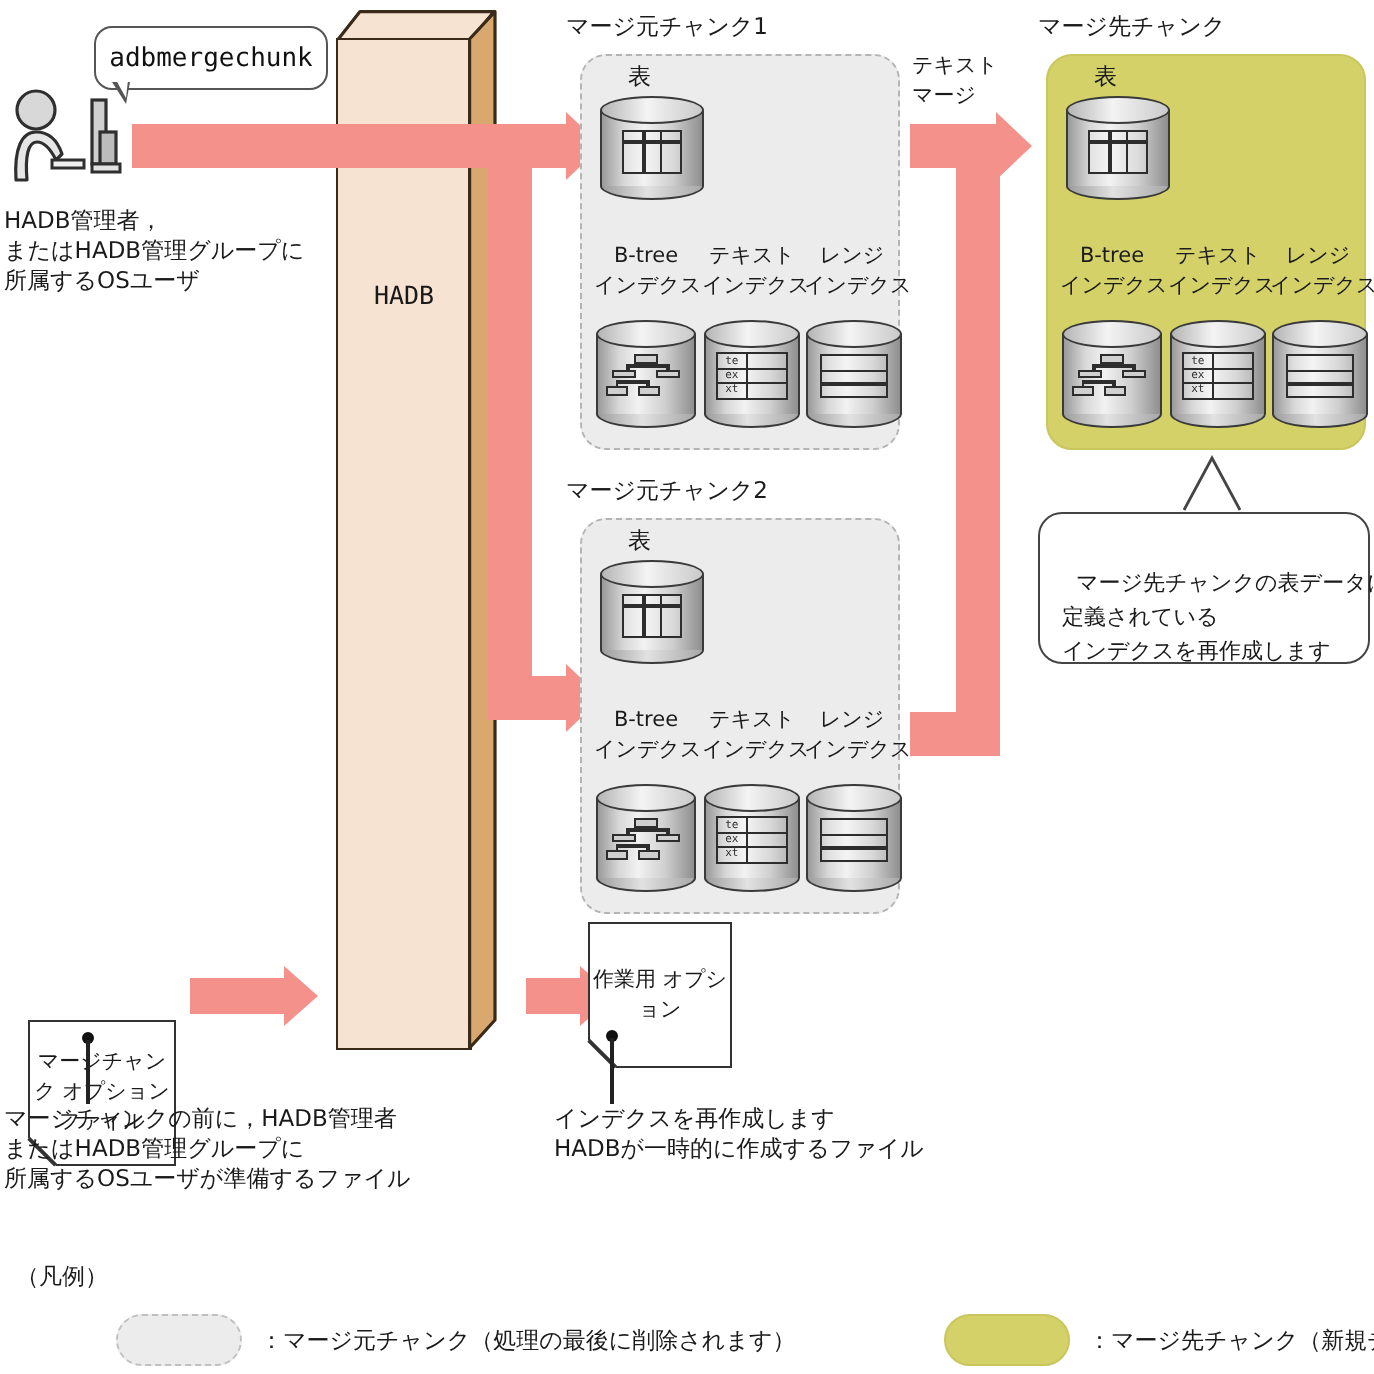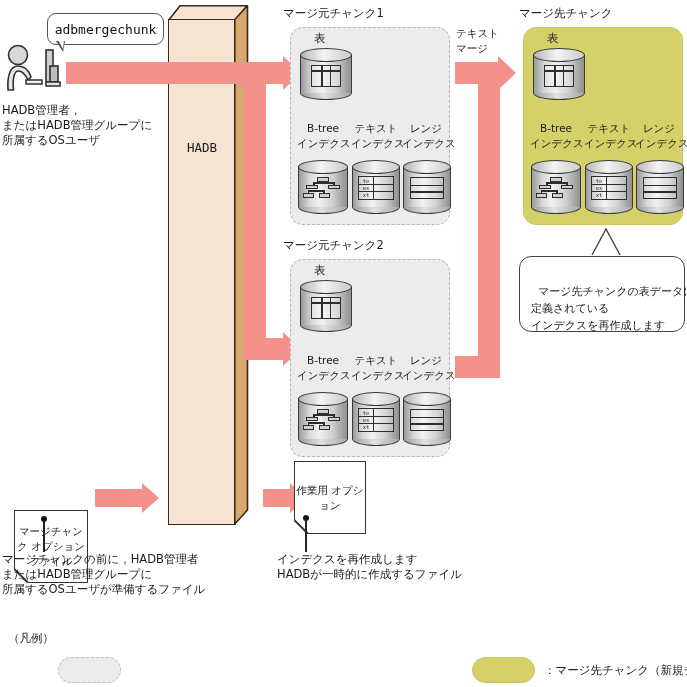--- a/index.html
+++ b/index.html
@@ -449,18 +449,19 @@
 </div>
 <div class="dot" style="left:303px;top:515px;"></div>
 <div class="leader" style="left:305px;top:519px;width:1.6px;height:33px;"></div>
 <div class="abs jp" style="left:277px;top:552px;width:280px;">インデクスを再作成します
 HADBが一時的に作成するファイル</div>
 
 <div class="abs jp" style="left:8px;top:631px;">（凡例）</div>
 
 <div class="abs" style="left:58px;top:657px;display:flex;align-items:center;gap:9px;">
   <div class="lg-src"></div>
+  <span class="jp">：マージ元チャンク（処理の最後に削除されます）</span>
 </div>
 
 <div class="abs" style="left:472px;top:657px;display:flex;align-items:center;gap:9px;">
   <div class="lg-dst"></div>
   <span class="jp">：マージ先チャンク（新規チャンク）</span>
 </div>
 
 </body></html>

